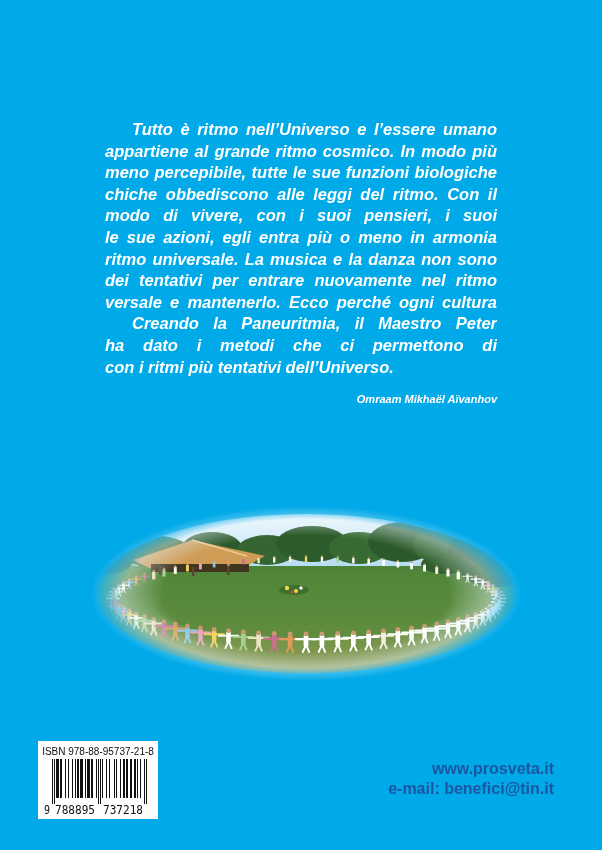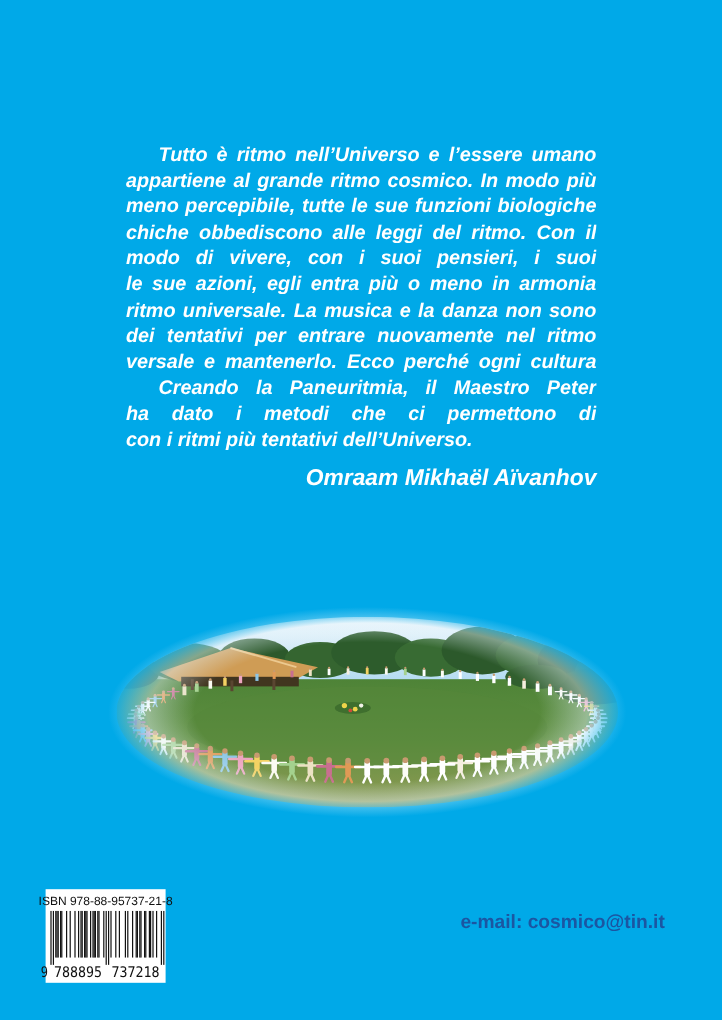--- a/index.html
+++ b/index.html
@@ -10,35 +10,35 @@
   }
   
   .quote{
     position:absolute;left:105px;top:119px;width:392px;
     color:var(--fg,#fff);
     font-style:italic;font-weight:700;font-size:16.5px;line-height:21.6px;
   }
   .qline{height:21.6px;overflow:hidden;text-align:justify;}
   .qline.ind{padding-left:27px;}
   .qline.just::after{content:"";display:inline-block;width:100%;height:0;}
-  .author{margin-top:12px;text-align:right;font-size:19px;line-height:18px;}
+  .author{margin-top:12px;text-align:right;font-size:11px;line-height:18px;}
   
   .photo-wrap{position:absolute;left:97px;top:514px;width:418px;height:159px;}
   .photo{width:100%;height:100%;border-radius:50%;overflow:hidden;}
   .photo svg{display:block;width:100%;height:100%;}
   .feather{
     position:absolute;inset:-9px;border-radius:50%;pointer-events:none;
     background:radial-gradient(closest-side,
       rgba(255,255,255,0) 66%,
       rgba(228,244,252,.45) 84%,
       var(--bg,#00a9e8) 99%);
   }
   
   .barcode-box{
-    position:absolute;left:38px;top:741px;width:100px;height:78px;
+    position:absolute;left:38px;top:741px;width:120px;height:78px;
     background:#fff;box-sizing:border-box;padding-top:5px;
     display:flex;flex-direction:column;align-items:center;
   }
   .isbn-label{font-size:10px;line-height:12px;color:#111;white-space:nowrap;}
   .ean{width:112px;height:56px;margin-top:1px;}
   .ean text{font-family:"DejaVu Sans Mono",monospace;font-size:10px;fill:#111;}
   
   .footer{
     position:absolute;right:48px;top:759px;text-align:right;
     color:var(--footer,#1b56a2);font-weight:700;font-size:16px;line-height:19.5px;
@@ -635,16 +635,17 @@
           <rect x="102" y="0" width="1" height="37"></rect>
           <rect x="104" y="0" width="1" height="37"></rect>
         </g>
       <text x="5" y="45" text-anchor="middle">9</text>
       <text x="33" y="45" text-anchor="middle" textLength="40" lengthAdjust="spacingAndGlyphs">788895</text>
       <text x="81" y="45" text-anchor="middle" textLength="40" lengthAdjust="spacingAndGlyphs">737218</text>
     </svg>
   </div>
 
   <div class="footer">
-    <div>e-mail: cosmico@tin.it</div>
+    <div>www.prosveta.it</div>
+    <div>e-mail: benefici@tin.it</div>
   </div>
 
 </div>
 
 </body></html>

